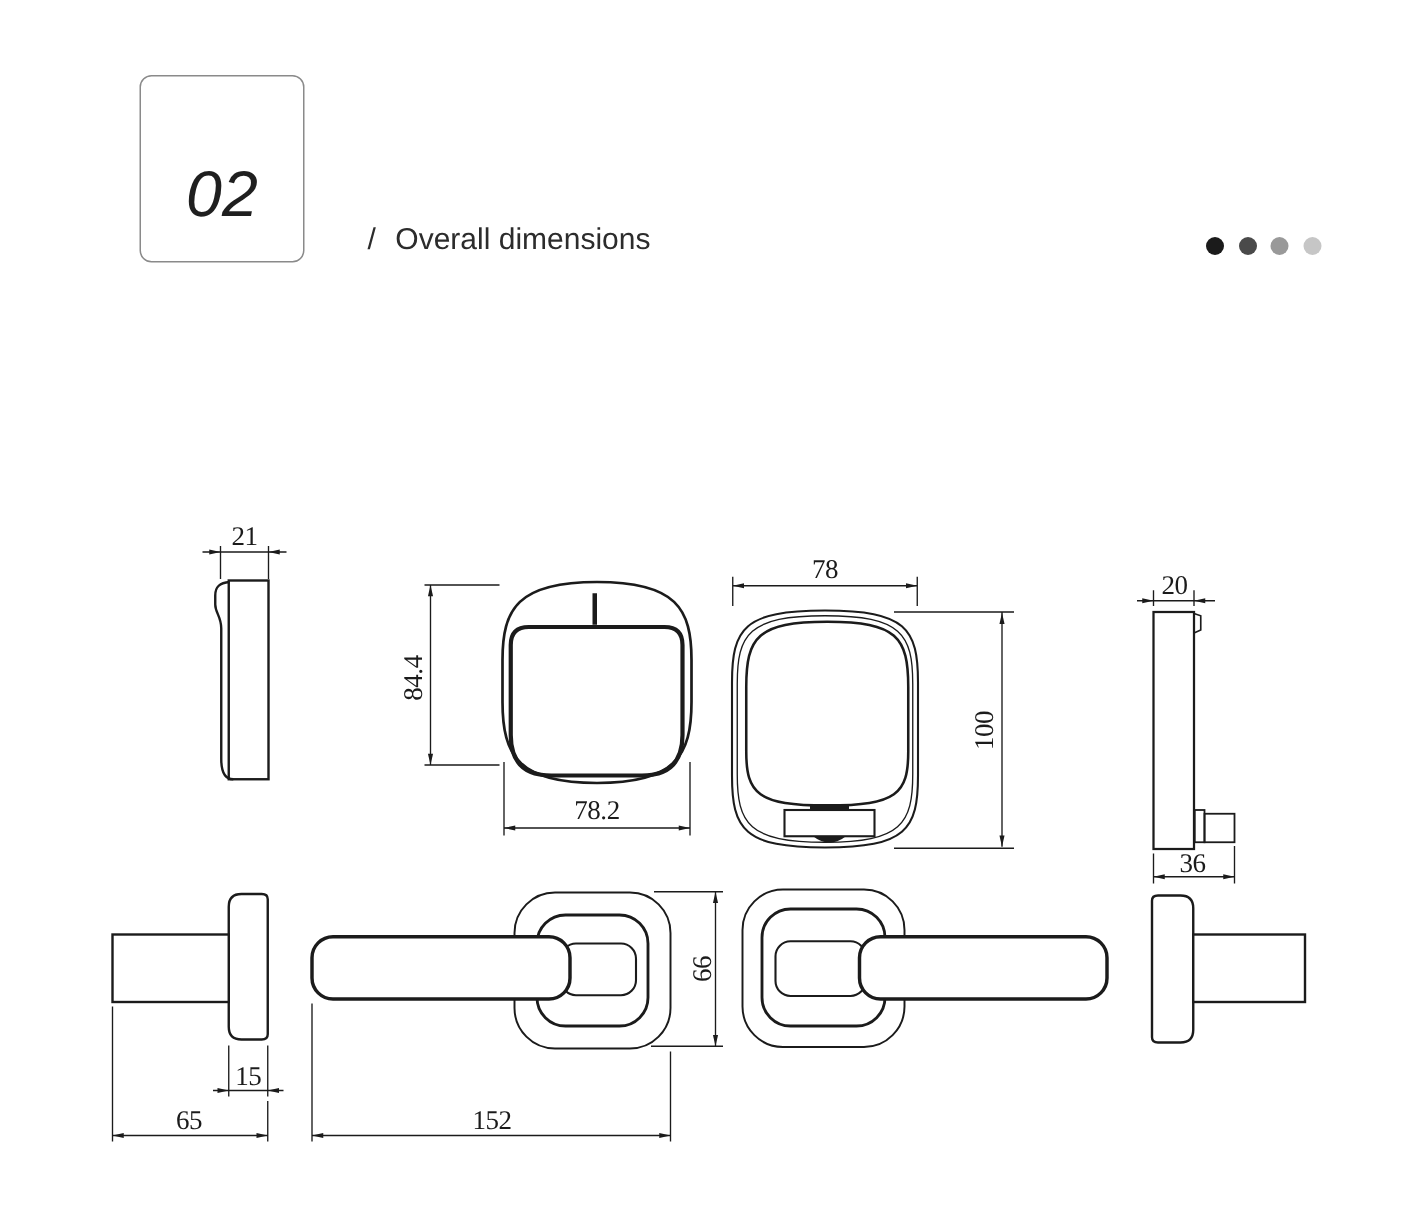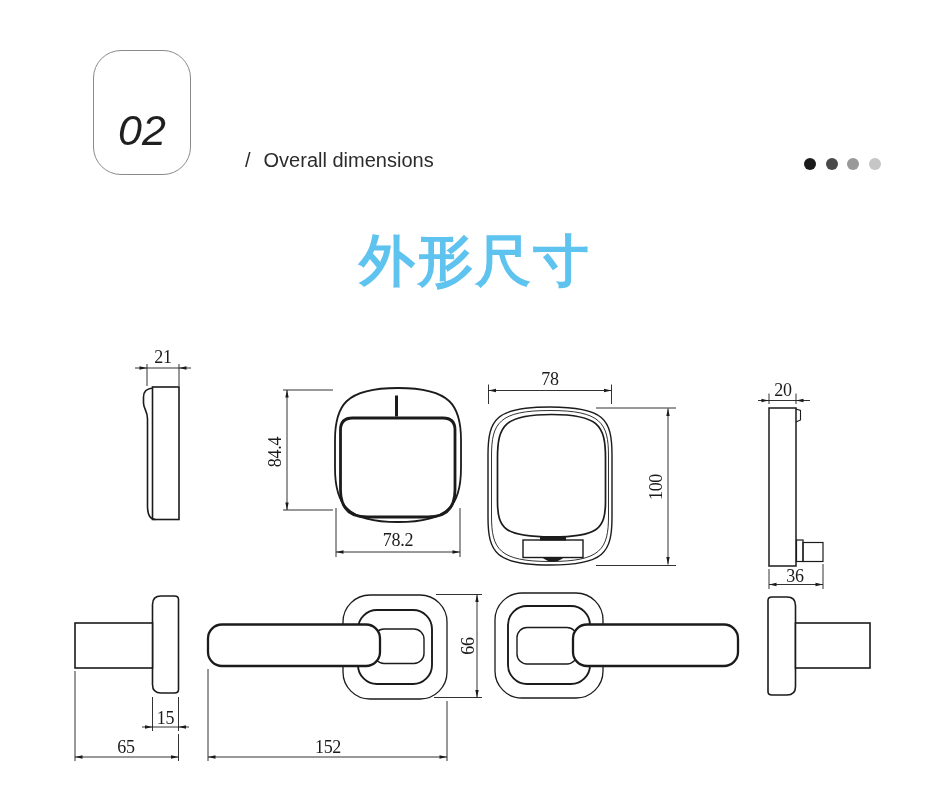--- a/index.html
+++ b/index.html
@@ -1,21 +1,21 @@
 <!DOCTYPE html>
 <html><head>
 <meta charset="utf-8">
 <style>
   html,body{margin:0;padding:0;background:#ffffff;}
   body{font-family:"Liberation Sans",sans-serif;}
   .page{position:relative;width:950px;height:806px;background:#fff;overflow:hidden;}
 
   .section-box{
-    position:absolute;left:93px;top:50px;width:98px;height:125px;
-    border:1.5px solid #8a8a8a;border-radius:28px;box-sizing:border-box;
+    position:absolute;left:93px;top:50px;width:110px;height:125px;
+    border:1.5px solid #8a8a8a;border-radius:8px;box-sizing:border-box;
     display:flex;align-items:flex-end;justify-content:center;padding-bottom:22px;
   }
   .section-number{font-style:italic;font-size:43px;color:#1f1f1f;line-height:1;}
 
   .section-caption{position:absolute;left:245px;top:149px;font-size:20px;color:#2c2c2c;display:flex;gap:13px;}
   .section-caption .slash{color:#2c2c2c;}
 
   .dots{position:absolute;left:804px;top:158px;display:flex;gap:9.5px;}
   .dot{width:12px;height:12px;border-radius:50%;}
 
@@ -42,21 +42,20 @@
     <span class="slash">/</span>
     <span>Overall dimensions</span>
   </div>
   <div class="dots">
     <span class="dot" style="background-color: rgb(27, 27, 27);"></span>
     <span class="dot" style="background-color: rgb(74, 74, 74);"></span>
     <span class="dot" style="background-color: rgb(153, 153, 153);"></span>
     <span class="dot" style="background-color: rgb(198, 198, 198);"></span>
   </div>
 
-  <div class="cn-title" style="color: rgb(95, 195, 240);">外形尺寸</div>
 
   <svg class="drawing" width="950" height="806" viewBox="0 0 950 806">
 
     <g>
       <rect class="ln" x="152.5" y="387" width="26.5" height="132.5" stroke-width="1.6"></rect>
       <path class="ln" stroke-width="1.6" d="M153,388 C146,388.5 143.5,391.5 143.5,397 L143.5,403 C143.5,408.5 147.5,411 147.5,419 L147.5,506 C147.5,514 150,519.5 155.5,519.5"></path>
 
       <path class="ln" stroke-width="0.9" d="M147,364 V386 M179,364 V386 M135,368 H191"></path>
       <polygon class="fillshape" points="147,368 139.5,366.3 139.5,369.7"></polygon>
       <polygon class="fillshape" points="179,368 186.5,366.3 186.5,369.7"></polygon>

